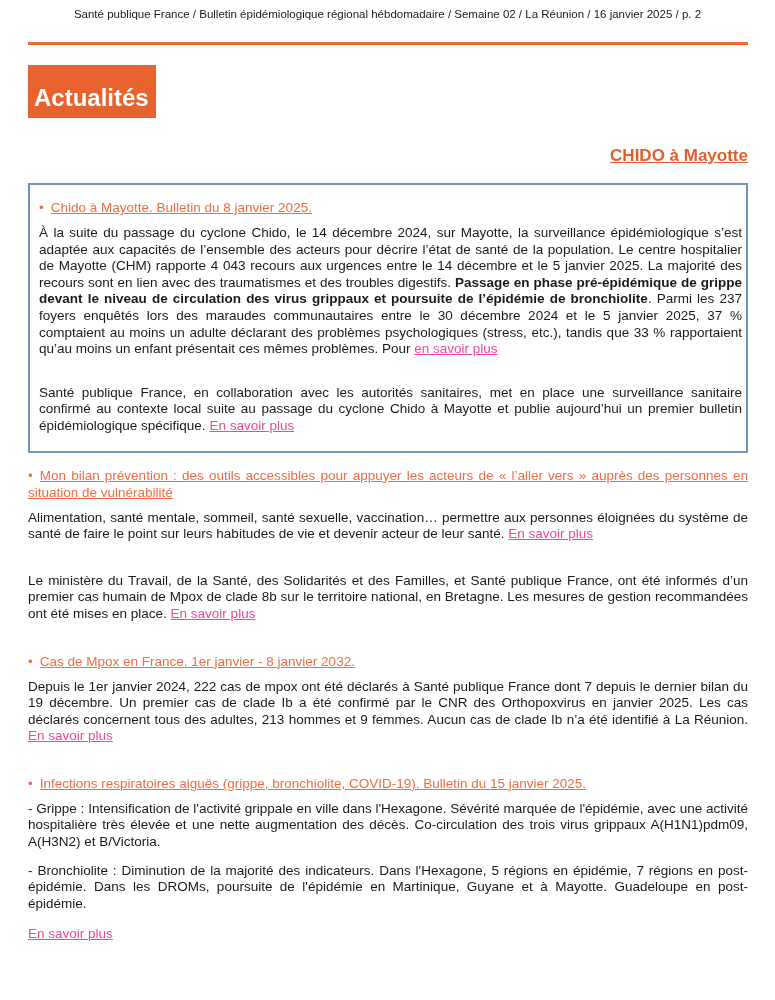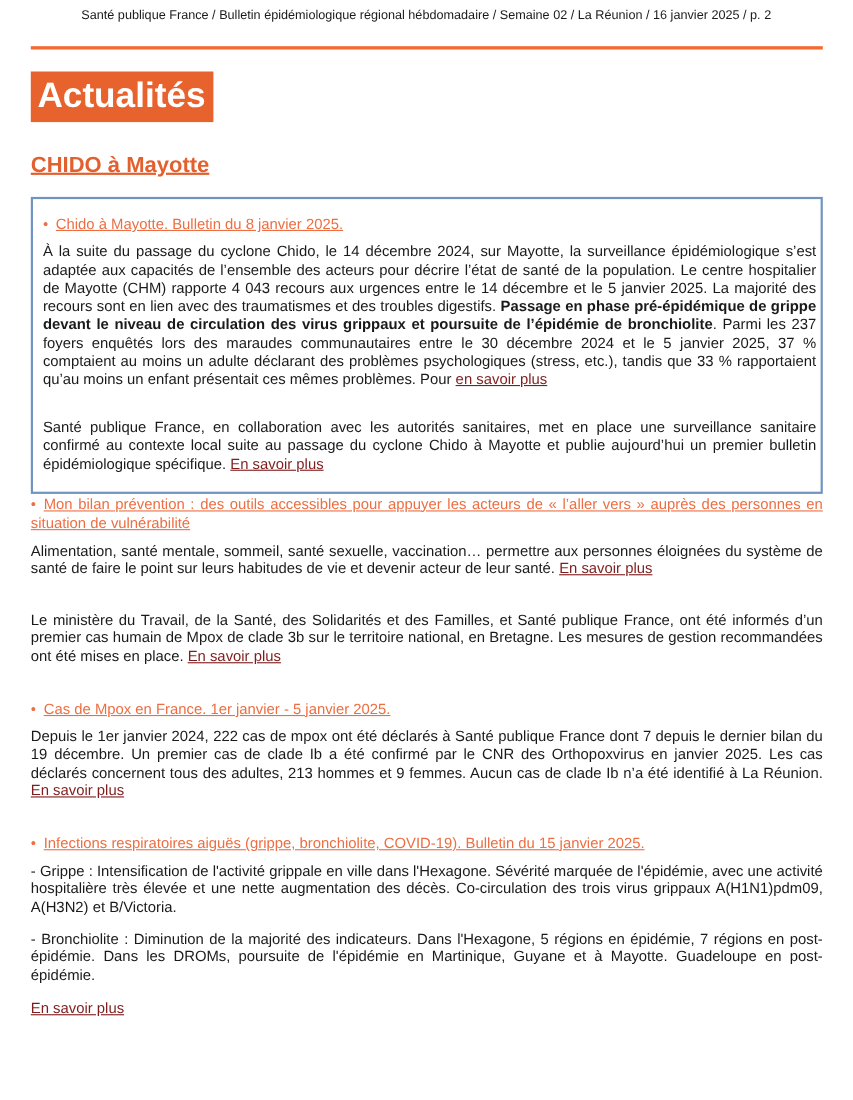--- a/index.html
+++ b/index.html
@@ -25,44 +25,45 @@
     background: #f4692f;
     margin: 22px 27px 0 28px;
   }
 
   .content { margin: 0 27px 0 28px; }
 
   .section-title {
     display: inline-block;
     background: #e8622e;
     color: #ffffff;
-    font-size: 32px;
+    font-size: 24px;
     font-weight: bold;
-    padding: 3px 7px 6px 6px;
+    padding: 19px 7px 6px 6px;
     margin: 20px 0 0 0;
   }
 
   .subsection-title {
     color: #e45f2e;
-    font-size: 20px;
+    font-size: 17px;
     font-weight: bold;
     text-decoration: underline;
     margin: 28px 0 0 0;
+    text-align: right;
   }
 
   .highlight-box {
     border: 2px solid #7093c0;
     margin-top: 17px;
     padding: 0 4px 16px 9px;
   }
 
   .news-item { margin-top: 27px; }
   .highlight-box .news-item:first-child { margin-top: 14px; }
   .content > .news-item { margin-top: 30px; }
-  .content > .news-item.first-after-box { margin-top: 1px; }
+  .content > .news-item.first-after-box { margin-top: 14px; }
 
   .item-title {
     margin: 0;
     font-size: 13.5px;
     line-height: 17px;
     text-align: justify;
   }
   .bullet { color: #ed6e42; margin-right: 7px; text-decoration: none; }
   .title-link {
     color: #ed6e42;
@@ -72,21 +73,21 @@
 
   .body-text {
     margin: 9px 0 0 0;
     font-size: 13.5px;
     line-height: 16.6px;
     text-align: justify;
   }
   .body-text + .body-text { margin-top: 12px; }
 
   .pink-link {
-    color: #7f1d1d;
+    color: #ec4899;
     text-decoration: underline;
     cursor: pointer;
   }
 
   .standalone-link {
     margin: 14px 0 0 0;
     font-size: 13.5px;
     line-height: 16.6px;
   }
 </style>
@@ -117,25 +118,25 @@
       </div>
 
     </div>
 
     <div class="news-item first-after-box">
       <p class="item-title"><span class="bullet">•</span><a class="title-link">Mon bilan prévention : des outils accessibles pour appuyer les acteurs de « l’aller vers » auprès des personnes en situation de vulnérabilité</a></p>
       <p class="body-text"><span>Alimentation, santé mentale, sommeil, santé sexuelle, vaccination… permettre aux personnes éloignées du système de santé de faire le point sur leurs habitudes de vie et devenir acteur de leur santé. </span><a class="pink-link">En savoir plus</a></p>
     </div>
 
     <div class="news-item">
-      <p class="body-text"><span>Le ministère du Travail, de la Santé, des Solidarités et des Familles, et Santé publique France, ont été informés d’un premier cas humain de Mpox de clade 3b sur le territoire national, en Bretagne. Les mesures de gestion recommandées ont été mises en place. </span><a class="pink-link">En savoir plus</a></p>
+      <p class="body-text"><span>Le ministère du Travail, de la Santé, des Solidarités et des Familles, et Santé publique France, ont été informés d’un premier cas humain de Mpox de clade 8b sur le territoire national, en Bretagne. Les mesures de gestion recommandées ont été mises en place. </span><a class="pink-link">En savoir plus</a></p>
     </div>
 
     <div class="news-item">
-      <p class="item-title"><span class="bullet">•</span><a class="title-link">Cas de Mpox en France. 1er janvier - 5 janvier 2025.</a></p>
+      <p class="item-title"><span class="bullet">•</span><a class="title-link">Cas de Mpox en France. 1er janvier - 8 janvier 2032.</a></p>
       <p class="body-text"><span>Depuis le 1er janvier 2024, 222 cas de mpox ont été déclarés à Santé publique France dont 7 depuis le dernier bilan du 19 décembre. Un premier cas de clade Ib a été confirmé par le CNR des Orthopoxvirus en janvier 2025. Les cas déclarés concernent tous des adultes, 213 hommes et 9 femmes. Aucun cas de clade Ib n’a été identifié à La Réunion.  </span><a class="pink-link">En savoir plus</a></p>
     </div>
 
     <div class="news-item">
       <p class="item-title"><span class="bullet">•</span><a class="title-link">Infections respiratoires aiguës (grippe, bronchiolite, COVID-19). Bulletin du 15 janvier 2025.</a></p>
       <p class="body-text">- Grippe : Intensification de l'activité grippale en ville dans l'Hexagone. Sévérité marquée de l'épidémie, avec une activité hospitalière très élevée et une nette augmentation des décès. Co-circulation des trois virus grippaux A(H1N1)pdm09, A(H3N2) et B/Victoria.</p>
       <p class="body-text">- Bronchiolite : Diminution de la majorité des indicateurs. Dans l'Hexagone, 5 régions en épidémie, 7 régions en post-épidémie. Dans les DROMs, poursuite de l'épidémie en Martinique, Guyane et à Mayotte. Guadeloupe en post-épidémie.</p>
       <p class="standalone-link"><a class="pink-link">En savoir plus</a></p>
     </div>
 

